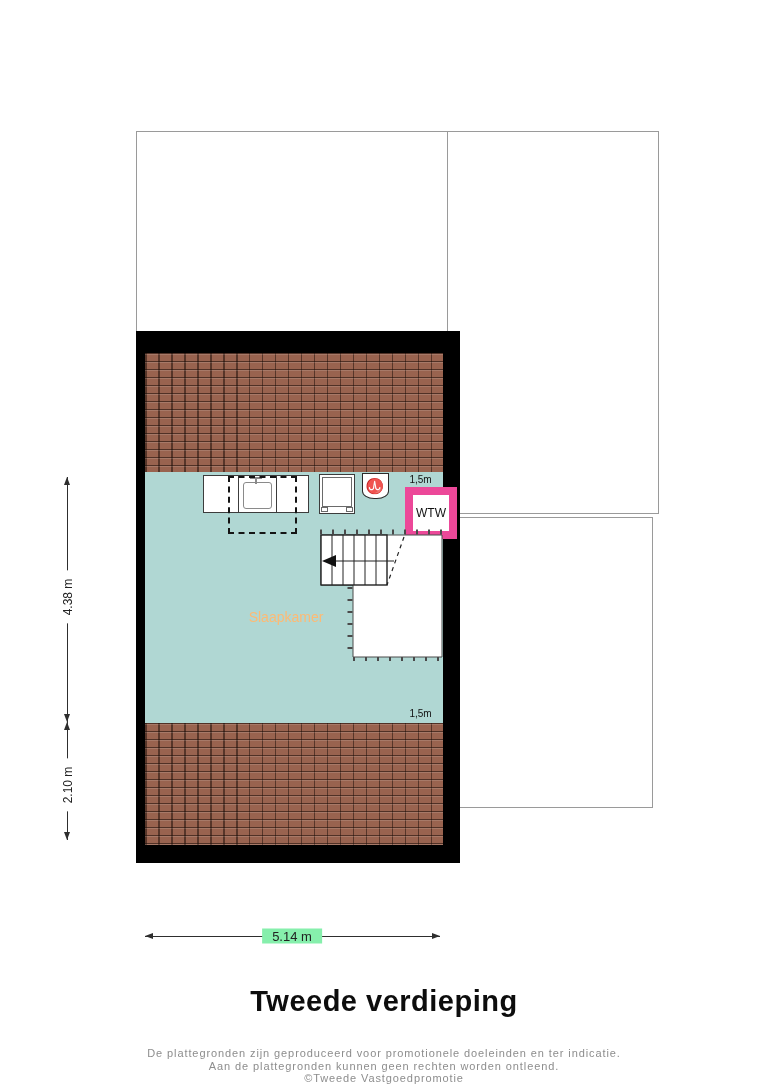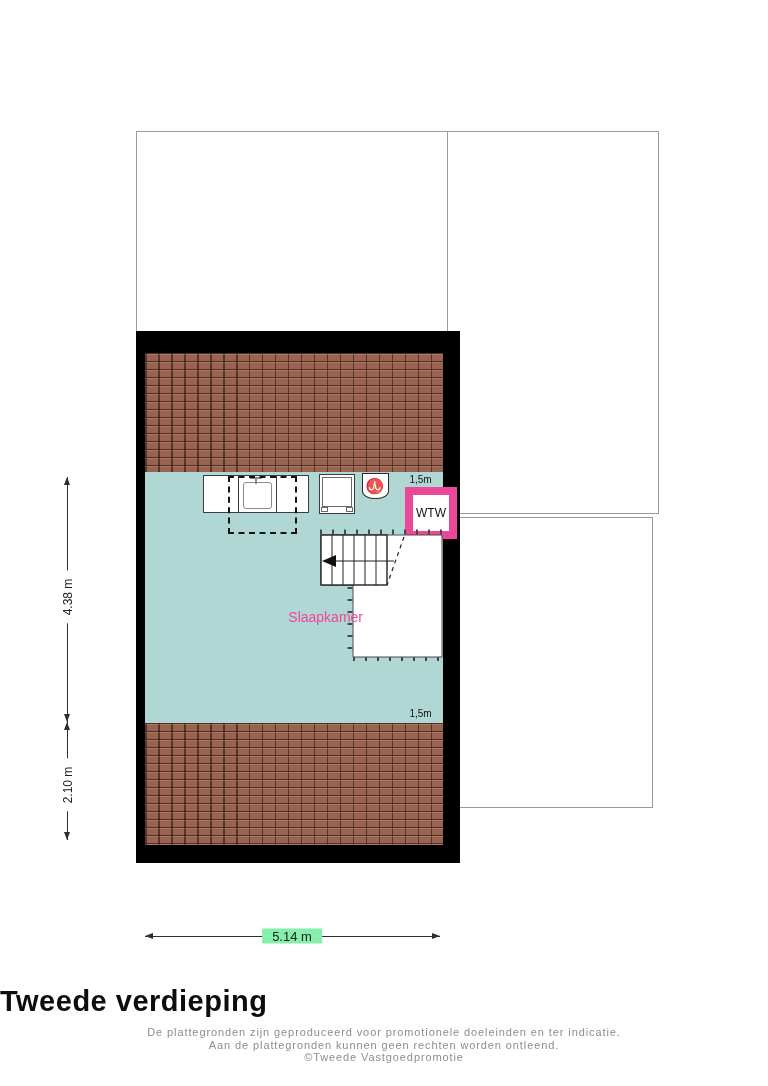--- a/index.html
+++ b/index.html
@@ -38,40 +38,40 @@
   .washer .foot1,.washer .foot2{position:absolute;bottom:1px;width:5px;height:3px;border:1px solid #6a6a6a;}
   .washer .foot1{left:1px;} .washer .foot2{right:1px;}
   .mv{position:absolute;left:226px;top:142px;width:25px;height:24px;background:#fff;border:1px solid #2a2a2a;
       border-radius:0 0 45% 45% / 0 0 30% 30%;z-index:3;display:flex;align-items:center;justify-content:center;}
   .mv-glyph{display:block;transform:rotate(180deg);font-size:15px;line-height:1;color:#000;font-weight:bold;}
   .wtw{position:absolute;left:269px;top:156px;width:36px;height:36px;background:#fff;border:8px solid #ec4899;z-index:4;
        display:flex;align-items:center;justify-content:center;font-size:12px;color:#111;}
   .lab-15{position:absolute;width:45px;text-align:center;font-size:10px;color:#111;z-index:5;}
   .lab-15.top{left:262px;top:143px;}
   .lab-15.bottom{left:262px;top:377px;}
-  .room-label{position:absolute;left:47px;top:278px;width:180px;text-align:right;font-size:14px;color:#ec4899;z-index:5;}
+  .room-label{position:absolute;left:60px;top:278px;width:180px;text-align:center;font-size:14px;color:#fdba74;z-index:5;}
   .stair-svg{position:absolute;left:184px;top:198px;z-index:4;}
 
   
   .dim-line-v{position:absolute;width:1px;background:#2e2e2e;z-index:3;}
   .dim-line-h{position:absolute;height:1px;background:#2e2e2e;z-index:3;}
   .arr{position:absolute;width:0;height:0;z-index:3;}
   .arr.up{border-left:3px solid transparent;border-right:3px solid transparent;border-bottom:8px solid #2e2e2e;}
   .arr.down{border-left:3px solid transparent;border-right:3px solid transparent;border-top:8px solid #2e2e2e;}
   .arr.left{border-top:3px solid transparent;border-bottom:3px solid transparent;border-right:8px solid #2e2e2e;}
   .arr.right{border-top:3px solid transparent;border-bottom:3px solid transparent;border-left:8px solid #2e2e2e;}
   .vlabel{position:absolute;transform:translate(-50%,-50%) rotate(-90deg);background:#fff;padding:0 8px;
           font-size:12px;color:#222;white-space:nowrap;z-index:4;}
   .hlabel{position:absolute;transform:translate(-50%,-50%);background:#86efac;padding:0 10px;
           font-size:13px;color:#222;white-space:nowrap;z-index:4;}
 
   
-  .title{position:absolute;left:0;right:0;top:985px;font-size:29px;font-weight:bold;
+  .title{position:absolute;left:0;right:0;top:985px;text-align:center;font-size:29px;font-weight:bold;
          color:#0d0d0d;letter-spacing:.5px;z-index:3;}
-  .disc{position:absolute;left:0;right:0;text-align:center;font-size:11px;color:#8d8d8d;letter-spacing:.9px;z-index:3;}
+  .disc{position:absolute;left:0;right:0;text-align:center;font-size:11px;color:#8d8d8d;letter-spacing:.9px;z-index:3;margin-top:21px;}
   .disc.l1{top:1026px;} .disc.l2{top:1039px;} .disc.l3{top:1051px;}
 </style>
 </head>
 <body>
 
 <div class="outline" style="left:136px;top:131px;width:521px;height:381px;"></div>
 <div class="outline-divider" style="left:447px;top:131px;height:383px;"></div>
 <div class="outline" style="left:451px;top:517px;width:200px;height:289px;"></div>
 
 <div class="plan">

